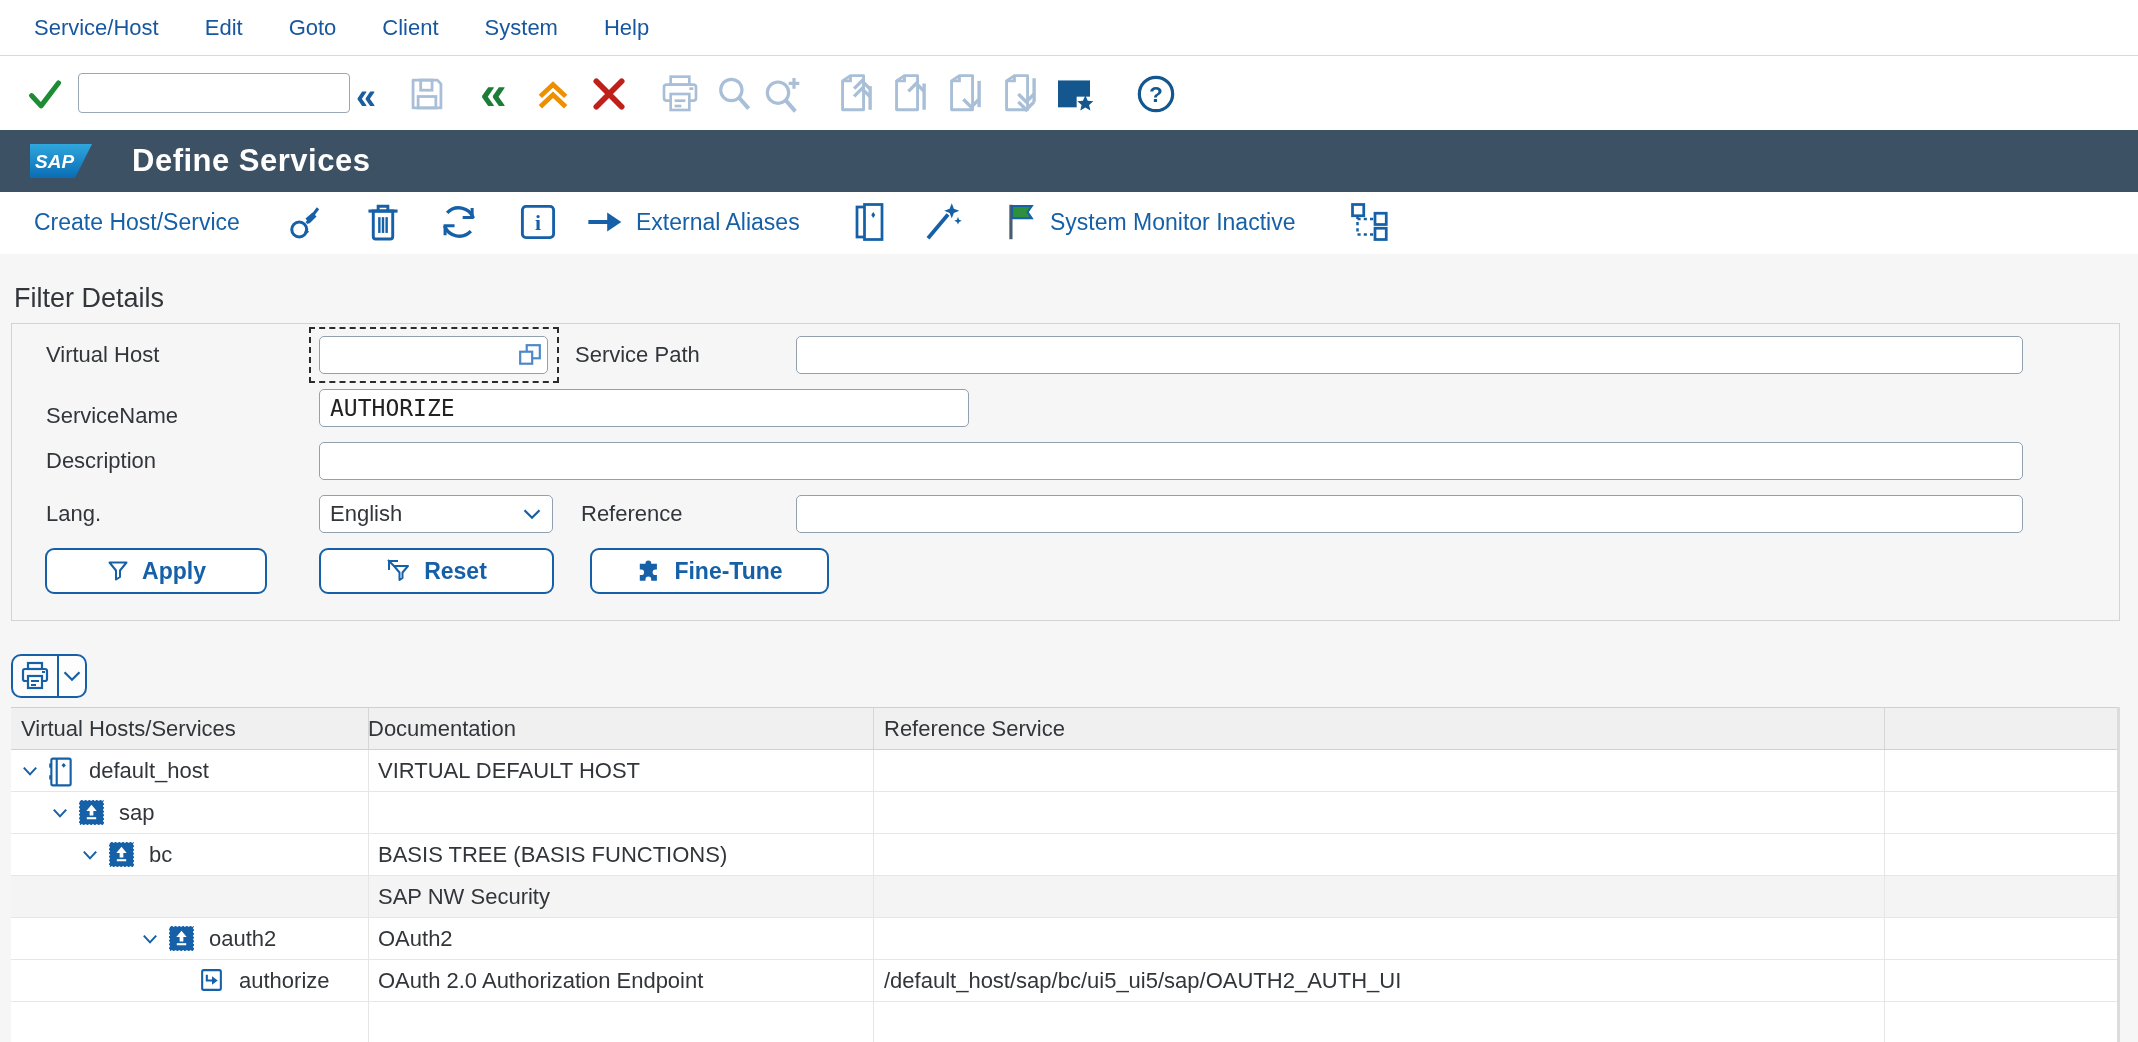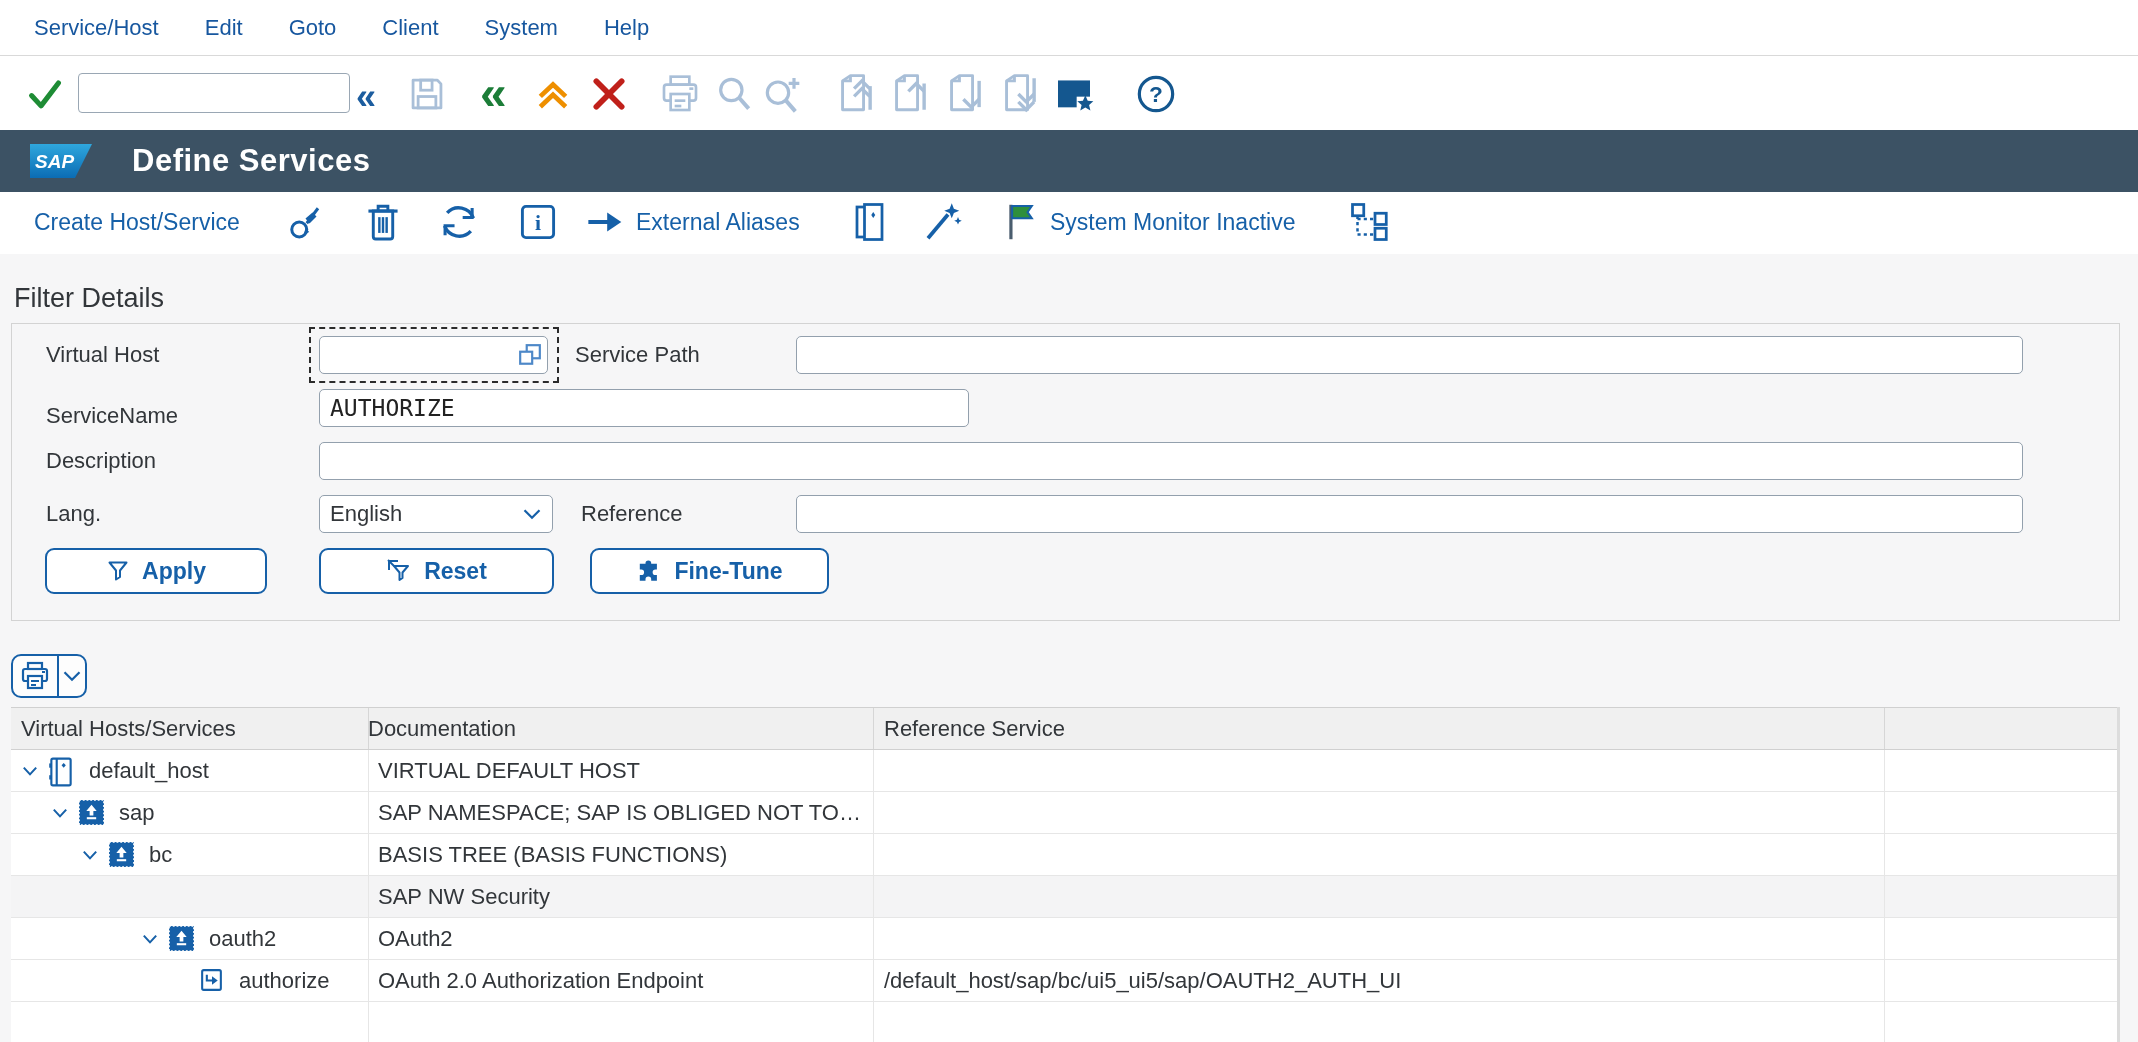--- a/index.html
+++ b/index.html
@@ -390,21 +390,20 @@
           <span style="position: absolute; left: 67px; top: 7px;">
             <svg width="27" height="27" viewBox="0 0 26 26">
               <rect x="1" y="1" width="24" height="24" fill="#1660a8"></rect>
               <rect x="1" y="1" width="24" height="24" fill="none" stroke="#fff" stroke-width="1.6" stroke-dasharray="1.8 1.8"></rect>
               <path d="M13 5.5l5 6h-3.2v4.5h-3.6V11.5H8z" fill="#fff"></path>
               <rect x="8.5" y="17.5" width="9" height="2" fill="#fff"></rect>
             </svg>
           </span>
           <span style="position: absolute; left: 108px; top: 8px;">sap</span>
         </div>
-        <div class="tcell" style="left: 357px; width: 505px; padding-left: 10px;">SAP NAMESPACE; SAP IS OBLIGED NOT TO…</div>
         <div class="tcell" style="left: 862px; width: 1011px; padding-left: 11px;"></div>
         <span class="rowline" style="left: 357px;"></span>
         <span class="rowline" style="left: 862px;"></span>
         <span class="rowline" style="left: 1873px;"></span>
       </div>
       <div class="trow" style="top: 127px;">
         <div class="tcell" style="left: 0px; width: 357px;">
           <span style="position: absolute; left: 70px; top: 12px;">
             <svg width="18" height="18" viewBox="0 0 16 16">
               <path d="M2.5 5l5.5 6 5.5-6" fill="none" stroke="#1660a8" stroke-width="1.8"></path>

